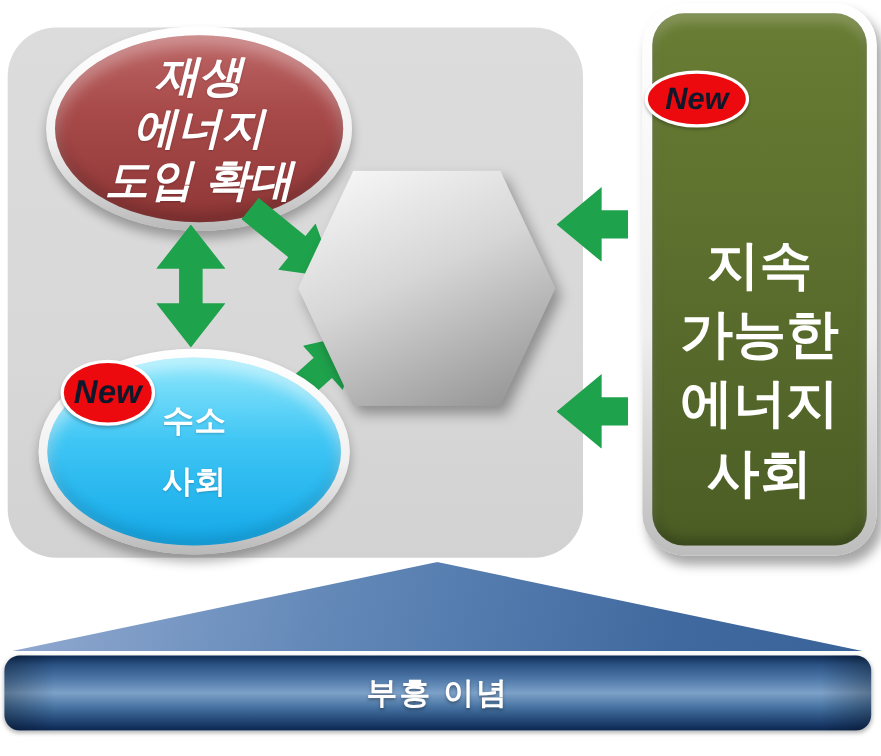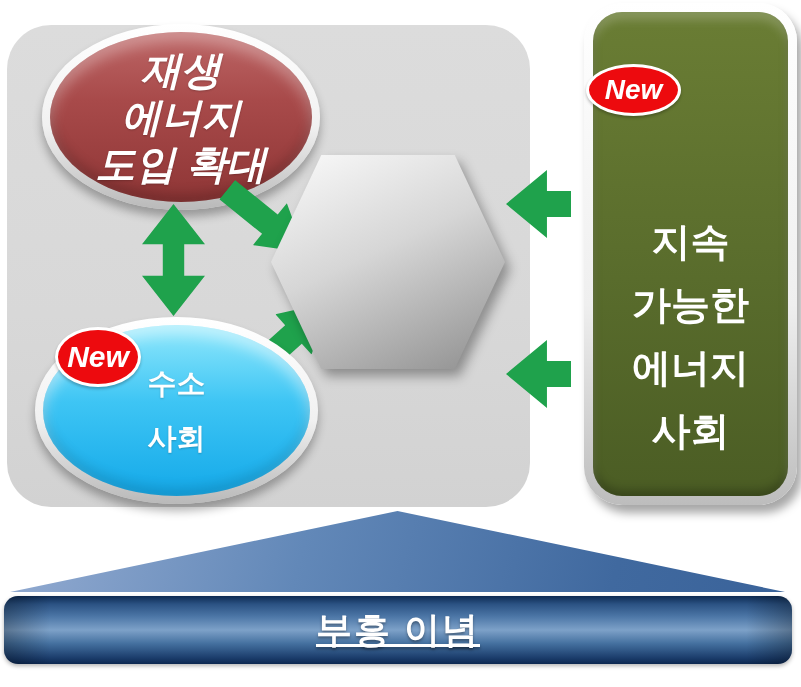--- a/index.html
+++ b/index.html
@@ -42,26 +42,26 @@
   .hex-inner .node-label{font-size:46px;line-height:58px;}
 
   
   .node-sustainable{left:584px;top:3px;width:213px;height:502px;border-radius:38px;
     background:linear-gradient(180deg,#ffffff 0%,#efefef 60%,#bdbdbd 100%);
     box-shadow:5px 8px 10px rgba(0,0,0,.35);}
   .sustainable-fill{position:absolute;left:9px;top:9px;right:9px;bottom:9px;border-radius:29px;
     background:linear-gradient(180deg,#6a7d34 0%,#596c2c 55%,#4b5d24 100%);
     box-shadow:inset 0 8px 10px rgba(255,255,255,.20), inset 0 -6px 10px rgba(0,0,0,.25);}
   .sustainable-label{left:0;right:0;top:198px;text-align:center;
-    font-size:39px;line-height:63px;white-space:pre-line;}
+    font-size:48px;line-height:63px;white-space:pre-line;}
 
   
   .badge{border-radius:50%;background:#ed0a0e;border:3px solid #ffffff;
     display:flex;align-items:center;justify-content:center;
-    color:#ffffff;font-style:italic;box-shadow:0 2px 3px rgba(0,0,0,.25);}
+    color:#0f172a;font-style:italic;box-shadow:0 2px 3px rgba(0,0,0,.25);}
   .badge-hydrogen{left:55px;top:327px;width:80px;height:54px;font-size:30px;}
   .badge-sustainable{left:586px;top:64px;width:89px;height:46px;font-size:28px;}
 
   
   .arrow{background:#1fa24c;}
   .arrow-double-v{left:142px;top:204px;width:63px;height:112px;
     clip-path:polygon(50% 0%,100% 36%,67% 36%,67% 64%,100% 64%,50% 100%,0% 64%,33% 64%,33% 36%,0% 36%);}
   .arrow-right{clip-path:polygon(0% 27%,55% 27%,55% 0%,100% 50%,55% 100%,55% 73%,0% 73%);}
   .arrow-diag-top{left:216px;top:194px;width:100px;height:54px;transform:rotate(39deg);}
   .arrow-diag-bottom{left:236px;top:311px;width:107px;height:54px;transform:rotate(-42deg);}
@@ -75,22 +75,22 @@
     background:linear-gradient(105deg,#93abd1 0%,#6288b8 38%,#40699f 78%,#3a639a 100%);}
   .foundation-bar{left:4px;top:596px;width:788px;height:68px;border-radius:14px;
     background:linear-gradient(180deg,#0d2a52 0%,#2b5283 12%,#4c76a6 30%,#7da1c8 50%,#44709f 70%,#1d3f6e 90%,#0c2750 100%);
     display:flex;align-items:center;justify-content:center;
     box-shadow:0 2px 4px rgba(0,0,0,.3);}
   .foundation-bar::before,.foundation-bar::after{content:"";position:absolute;top:0;bottom:0;width:46px;}
   .foundation-bar::before{left:0;border-radius:14px 0 0 14px;
     background:linear-gradient(90deg,rgba(0,0,0,.28),rgba(0,0,0,0));}
   .foundation-bar::after{right:0;border-radius:0 14px 14px 0;
     background:linear-gradient(270deg,rgba(0,0,0,.28),rgba(0,0,0,0));}
-  .foundation-label{position:relative;font-size:36px;letter-spacing:2px;
-    text-shadow:0 2px 3px rgba(0,0,0,.35);text-decoration:underline;}
+  .foundation-label{position:relative;font-size:28px;letter-spacing:2px;
+    text-shadow:0 2px 3px rgba(0,0,0,.35);}
 </style>
 </head>
 <body>
 
 <div class="canvas">
 
   <div class="abs panel"></div>
 
   <div class="abs ellipse-ring node-renewable">
     <div class="ellipse-fill fill-renewable">

